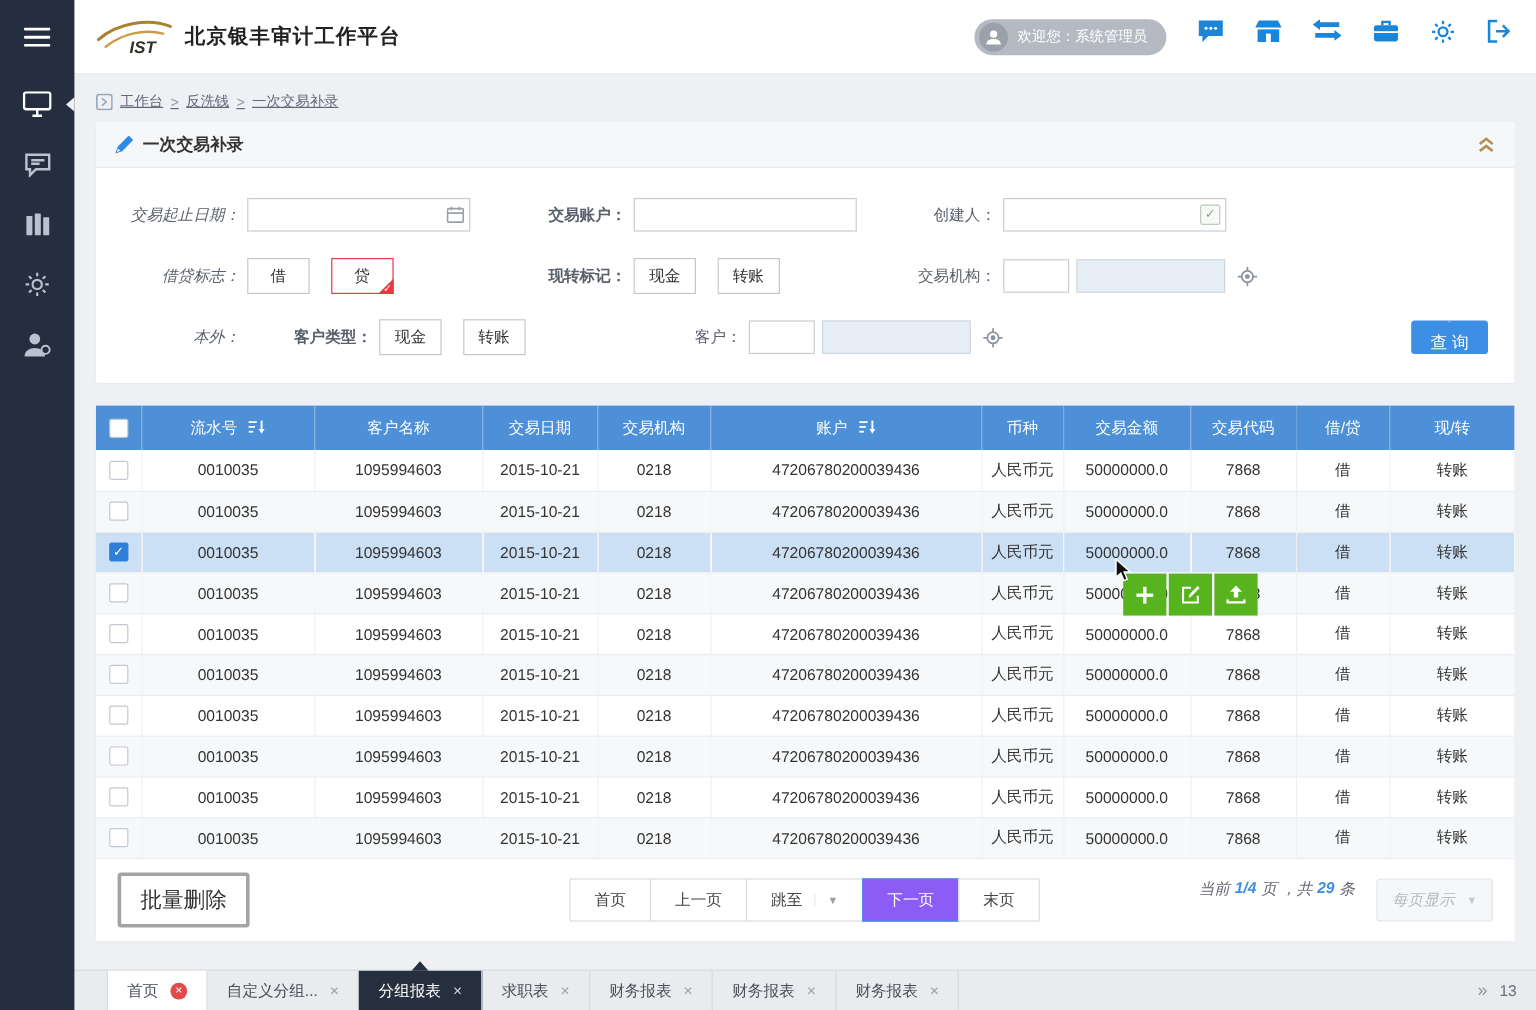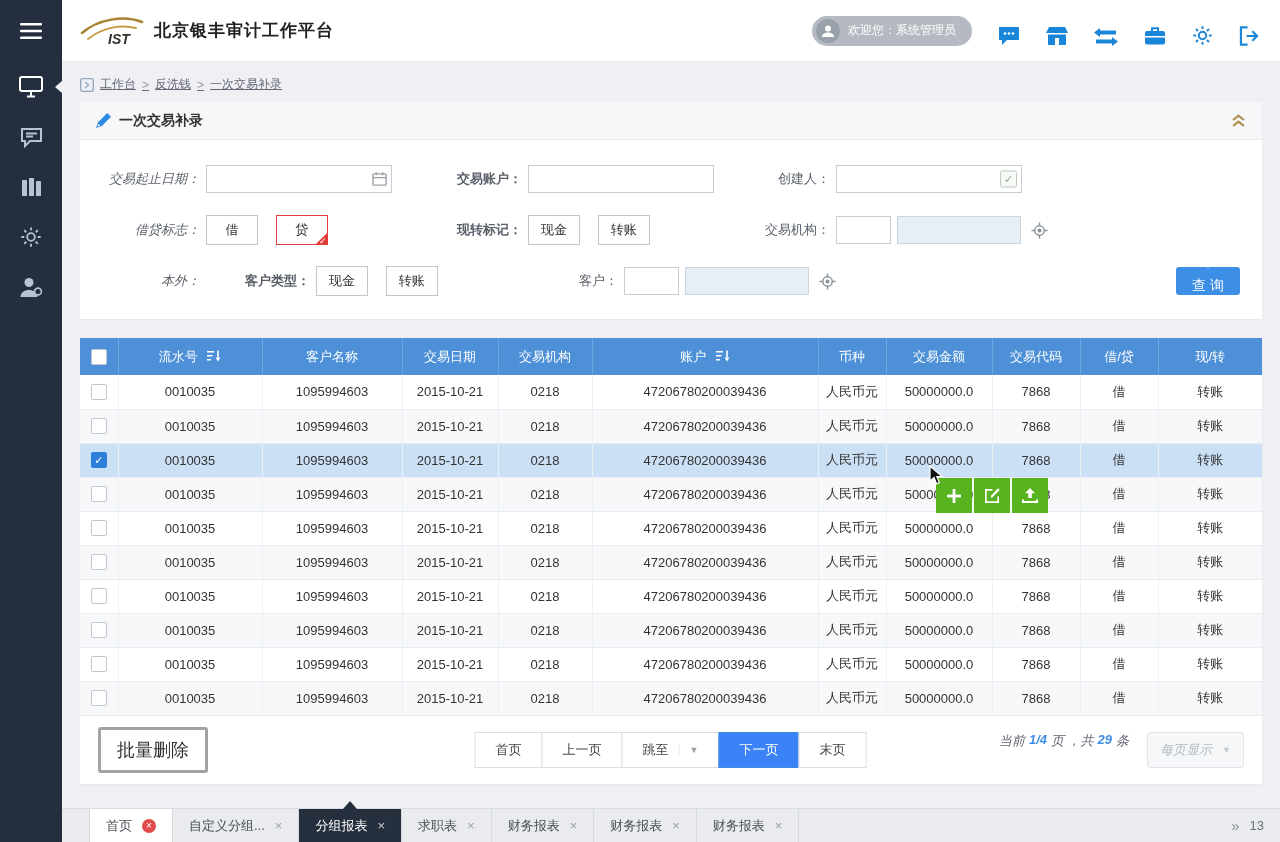--- a/index.html
+++ b/index.html
@@ -10,21 +10,21 @@
   .sidebar { position:absolute; left:0; top:0; bottom:0; width:62px; background:#242e3e; z-index:30; }
   .side-burger { height:62px; display:flex; align-items:center; justify-content:center; cursor:pointer; }
   .side-item { height:50px; display:flex; align-items:center; justify-content:center; position:relative; cursor:pointer; }
   .side-item.active::after { content:''; position:absolute; right:0; top:50%; margin-top:-6px;
     border-top:6px solid transparent; border-bottom:6px solid transparent; border-right:7px solid #eef0f4; }
 
   
   .topbar { position:absolute; left:62px; top:0; right:0; height:62px; background:#fff; border-bottom:1px solid #e4e7eb; display:flex; align-items:center; z-index:20; }
   .logo { margin-left:16px; display:flex; align-items:center; }
   .app-title { font-size:17px; font-weight:bold; color:#222; margin-left:10px; letter-spacing:1px; }
-  .topbar-right { margin-left:auto; display:flex; align-items:flex-end; gap:26px; margin-right:20px; }
+  .topbar-right { margin-left:auto; display:flex; align-items:flex-start; gap:26px; margin-right:20px; }
   .user-pill { display:flex; align-items:center; background:#b5bac2; border-radius:16px; height:30px; padding:0 16px 0 4px; cursor:pointer; }
   .user-pill .avatar { width:24px; height:24px; border-radius:50%; background:#9aa1ab; display:flex; align-items:center; justify-content:center; margin-right:8px; }
   .user-pill span.txt { color:#fff; font-size:12px; }
   .top-ico { cursor:pointer; display:flex; align-items:center; }
 
   
   .content { position:absolute; left:62px; top:63px; right:0; bottom:34px; background:#eef0f4; padding:0 18px; overflow:hidden; }
   .breadcrumb { display:flex; align-items:center; gap:6px; margin-top:13px; font-size:12px; color:#667;text-decoration:underline; }
   .breadcrumb .sep { color:#99a; }
   .breadcrumb .bc-item { cursor:pointer; }
@@ -66,21 +66,21 @@
   tr.alt td { background:#f6f8fa; }
   tr.selected td { background:#cbdff5; }
   .cb { display:inline-block; width:16px; height:16px; border:1px solid #c2c8cf; border-radius:2px; background:#fff; vertical-align:middle; line-height:15px; font-size:11px; text-align:center; cursor:pointer; }
   .cb.checked { background:#2e7fd9; border-color:#2e7fd9; color:#fff; }
 
   
   .tfoot { display:flex; align-items:center; padding:11px 18px; position:relative; background:#fff; }
   .btn { border:3px solid #a3a3a3; background:#fff; color:#333; font-size:18px; padding:8px 16px; border-radius:3px; cursor:pointer; }
   .pager { position:absolute; left:50%; transform:translateX(-50%); display:flex; }
   .pbtn { border:1px solid #dadee3; background:#fff; color:#444; font-size:13px; padding:8px 20px; margin-left:-1px; cursor:pointer; display:flex; align-items:center; }
-  .pbtn.active { background:#3b82f6; border-color:#3d8ee5; color:#fff;text-align:right; }
+  .pbtn.active { background:#8b5cf6; border-color:#3d8ee5; color:#fff;text-align:right; }
   .pbtn .caret { color:#9aa0a8; font-size:9px; margin-left:10px; padding-left:10px; border-left:1px solid #e2e5e9; }
   .pinfo { margin-left:auto; color:#667; font-size:13px; display:flex; gap:4px;font-style:italic; }
   .pinfo b { color:#3d8ee5; font-weight:bold; }
   .per-page { margin-left:14px; border:1px solid #e0e4e8; background:#f6f7f9; color:#b4bac1; font-size:13px; padding:8px 12px; border-radius:3px; display:flex; align-items:center; gap:10px; cursor:pointer; }
   .per-page .caret { font-size:9px; color:#c2c7cd; }
 
   
   .tabbar { position:absolute; left:62px; right:0; bottom:0; height:34px; background:#e9ebee; border-top:1px solid #d8dbe0; display:flex; align-items:stretch; z-index:25; }
   .tab-spacer { width:28px; border-right:1px solid #d6d9de; }
   .tab { display:flex; align-items:center; gap:10px; padding:0 16px; border-right:1px solid #d6d9de; color:#4a4f57; font-size:13px; cursor:pointer; position:relative; }

